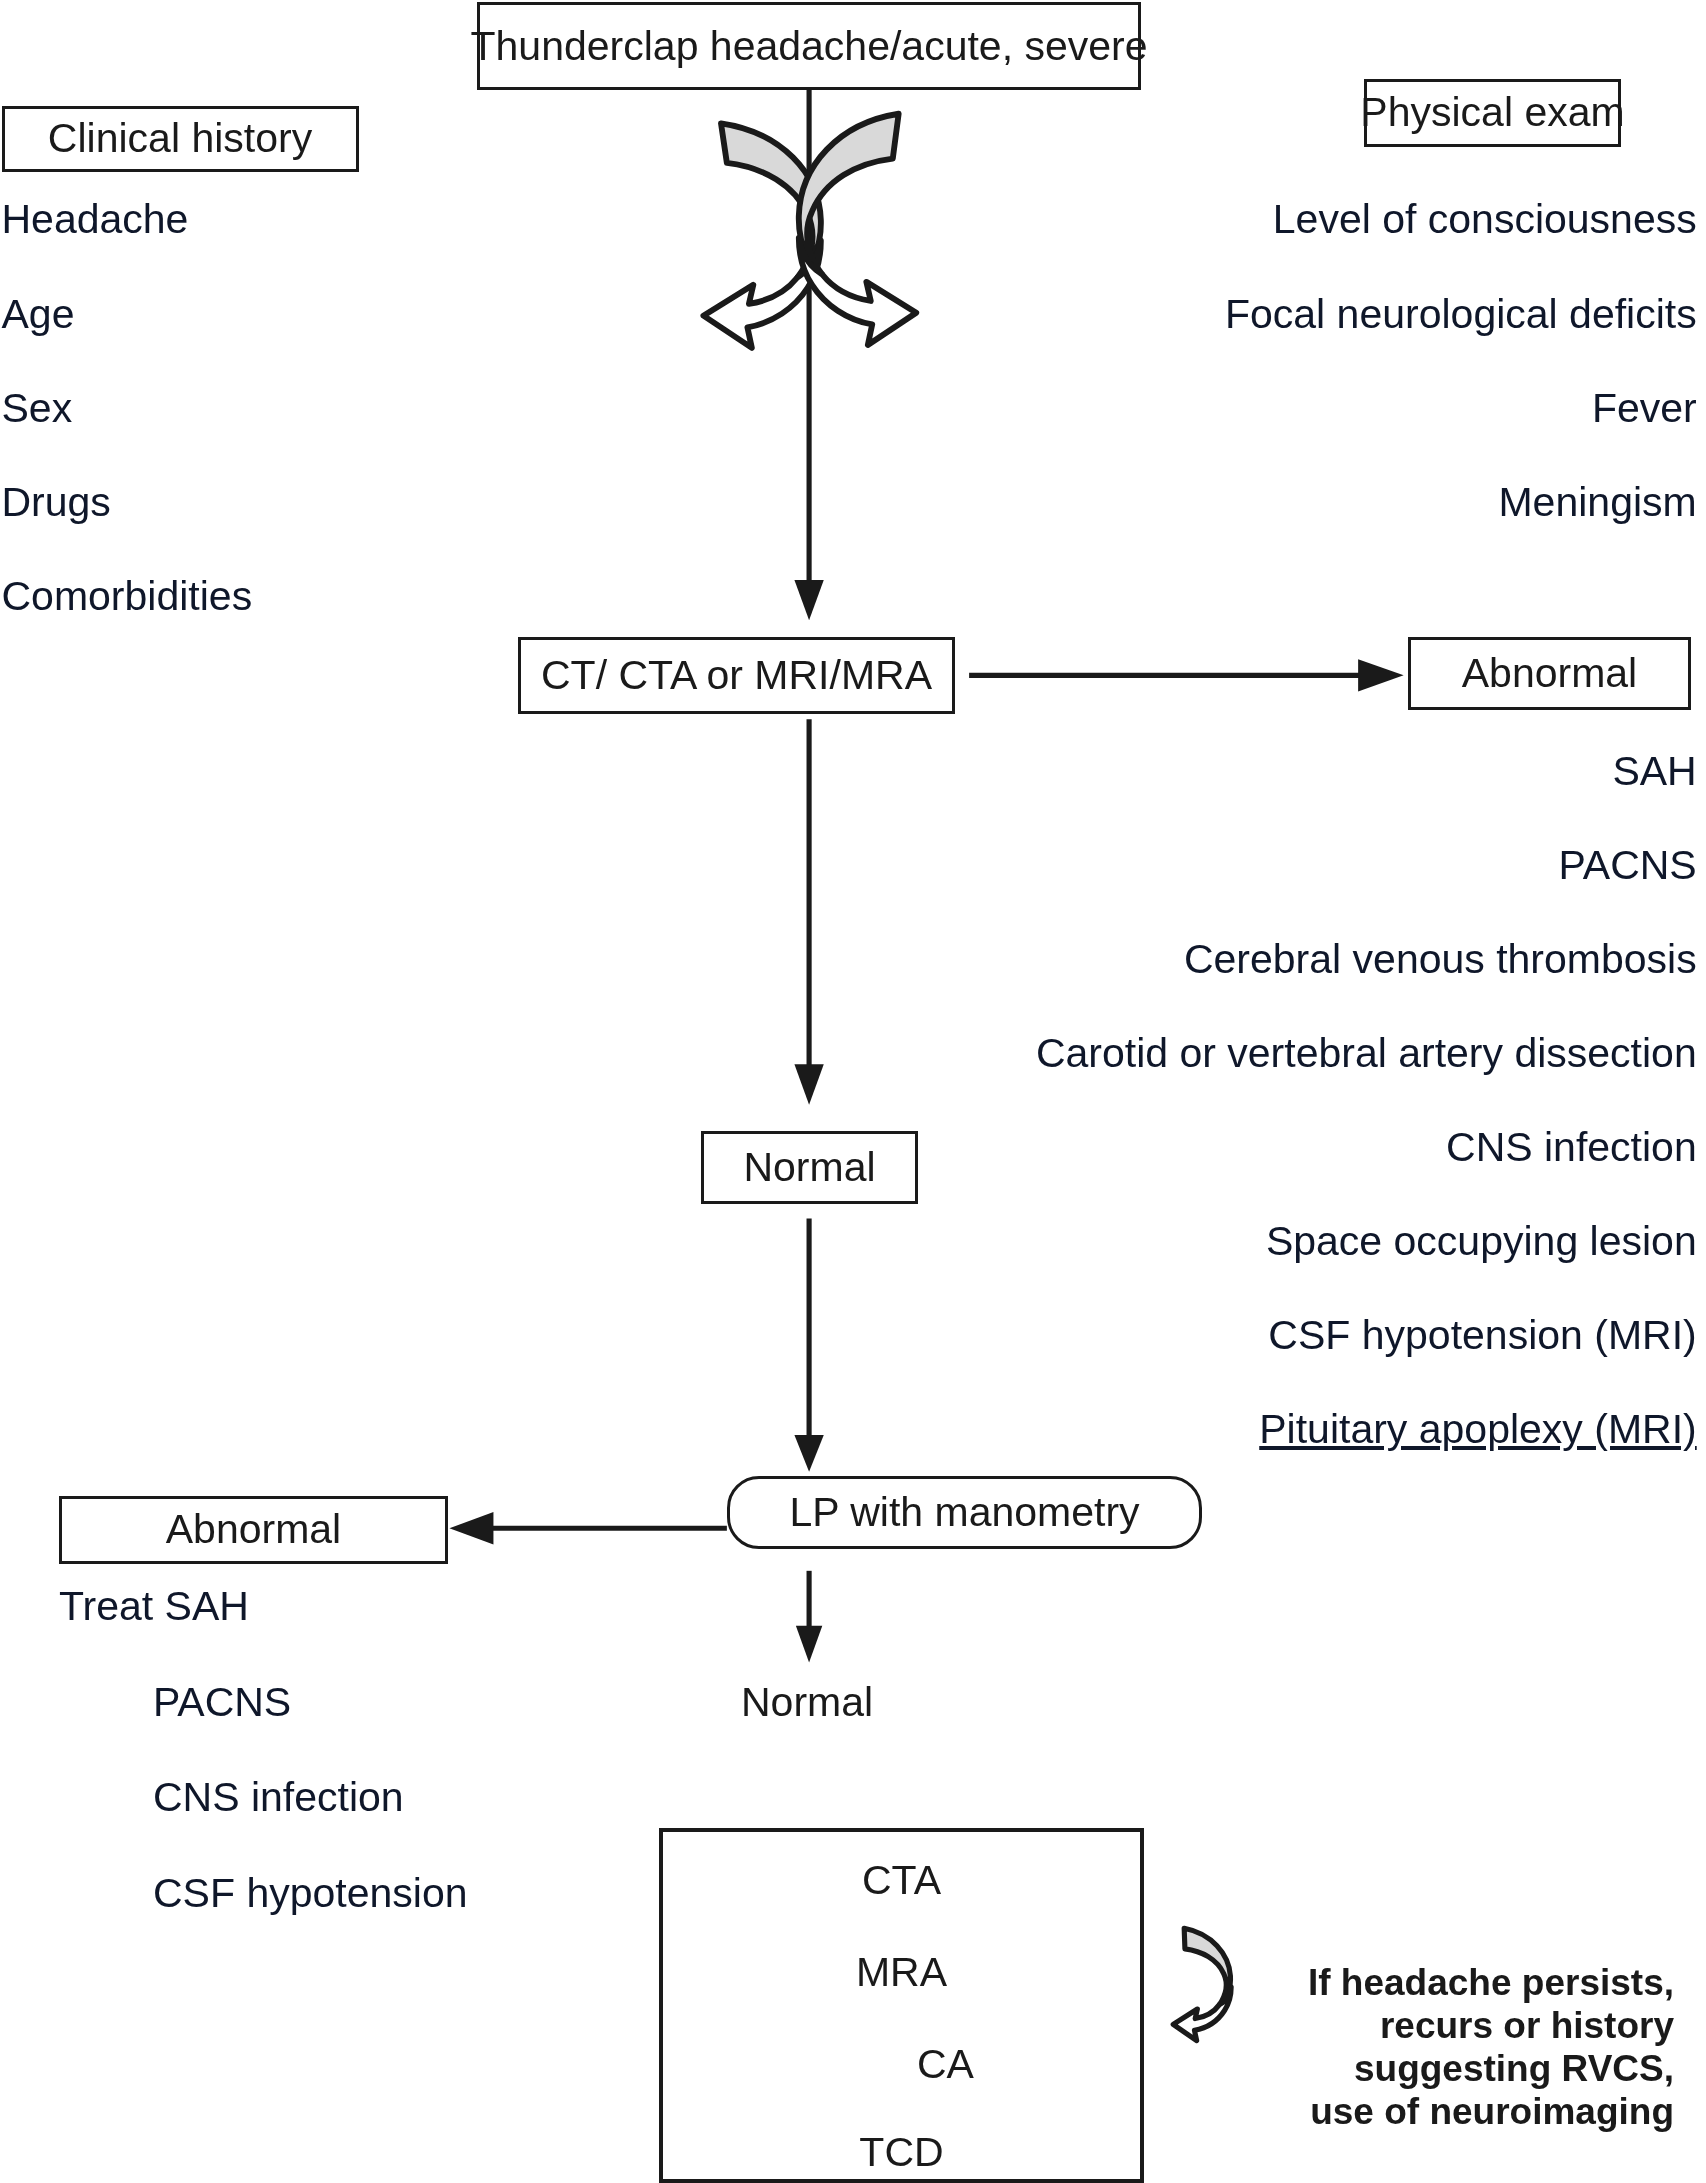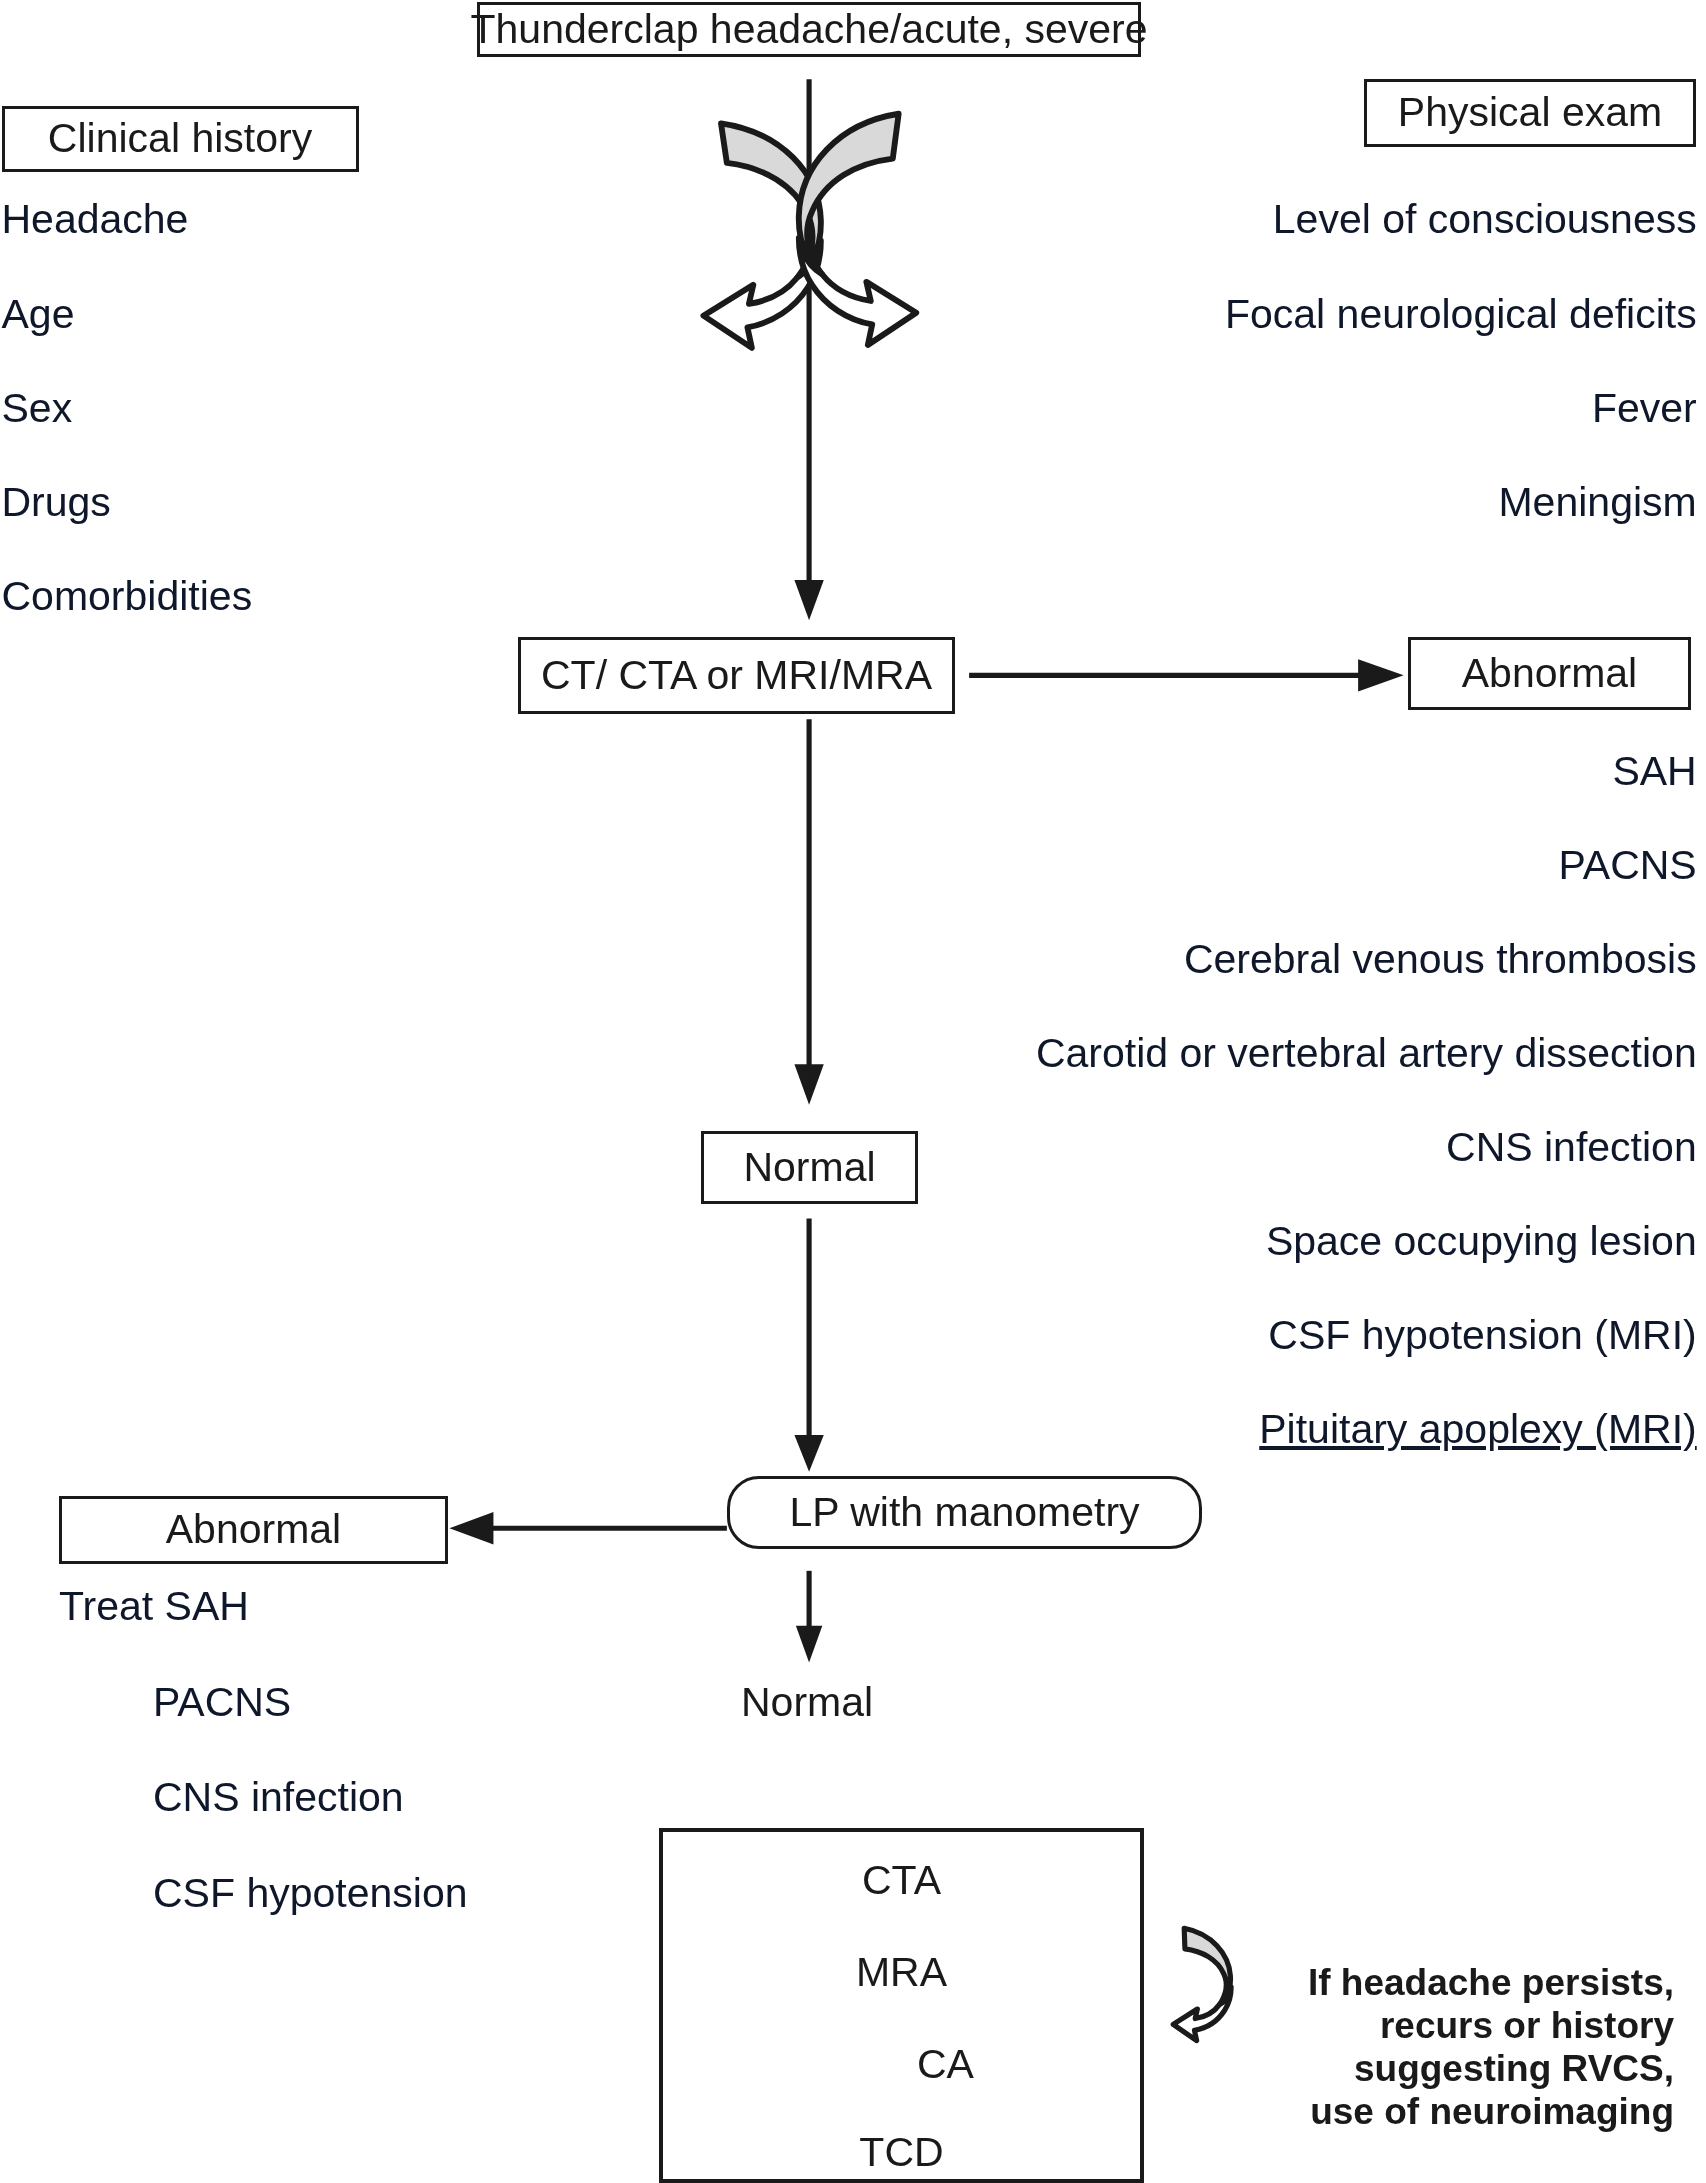--- a/index.html
+++ b/index.html
@@ -158,34 +158,34 @@
                L1631,2737
                L1598,2758
                L1630,2780
                L1627,2766
                C1644,2763 1659,2753 1668,2739
                C1674,2730 1677,2719 1677,2707
                C1675,2719 1669,2727 1661,2731 Z" fill="#ffffff" stroke="#1a1a1a" stroke-width="7" stroke-linejoin="round"></path>
     </g>
   </svg>
 
-  <div class="box" style="left:477px; top:2.2px; width:664px; height:55px;">
+  <div class="box" style="left:477px; top:2.2px; width:664px; height:88px;">
     <span>Thunderclap headache/acute, severe</span>
   </div>
 
   <div class="box" style="left:1.5px; top:106px; width:357px; height:66px;">
     <span>Clinical history</span>
   </div>
   <div class="listitem" style="left:1.5px; top:197px;">Headache</div>
   <div class="listitem" style="left:1.5px; top:292px;">Age</div>
   <div class="listitem" style="left:1.5px; top:386px;">Sex</div>
   <div class="listitem" style="left:1.5px; top:480px;">Drugs</div>
   <div class="listitem" style="left:1.5px; top:574px;">Comorbidities</div>
 
-  <div class="box" style="left:1364px; top:79px; width:332px; height:68px;">
+  <div class="box" style="left:1364px; top:79px; width:257px; height:68px;">
     <span>Physical exam</span>
   </div>
   <div class="listitem right" style="right:10.3px; top:197px;">Level of consciousness</div>
   <div class="listitem right" style="right:10.3px; top:292px;">Focal neurological deficits</div>
   <div class="listitem right" style="right:10.3px; top:386px;">Fever</div>
   <div class="listitem right" style="right:10.3px; top:480px;">Meningism</div>
 
   <div class="box" style="left:518px; top:637px; width:437px; height:77px;">
     <span>CT/ CTA or MRI/MRA</span>
   </div>

